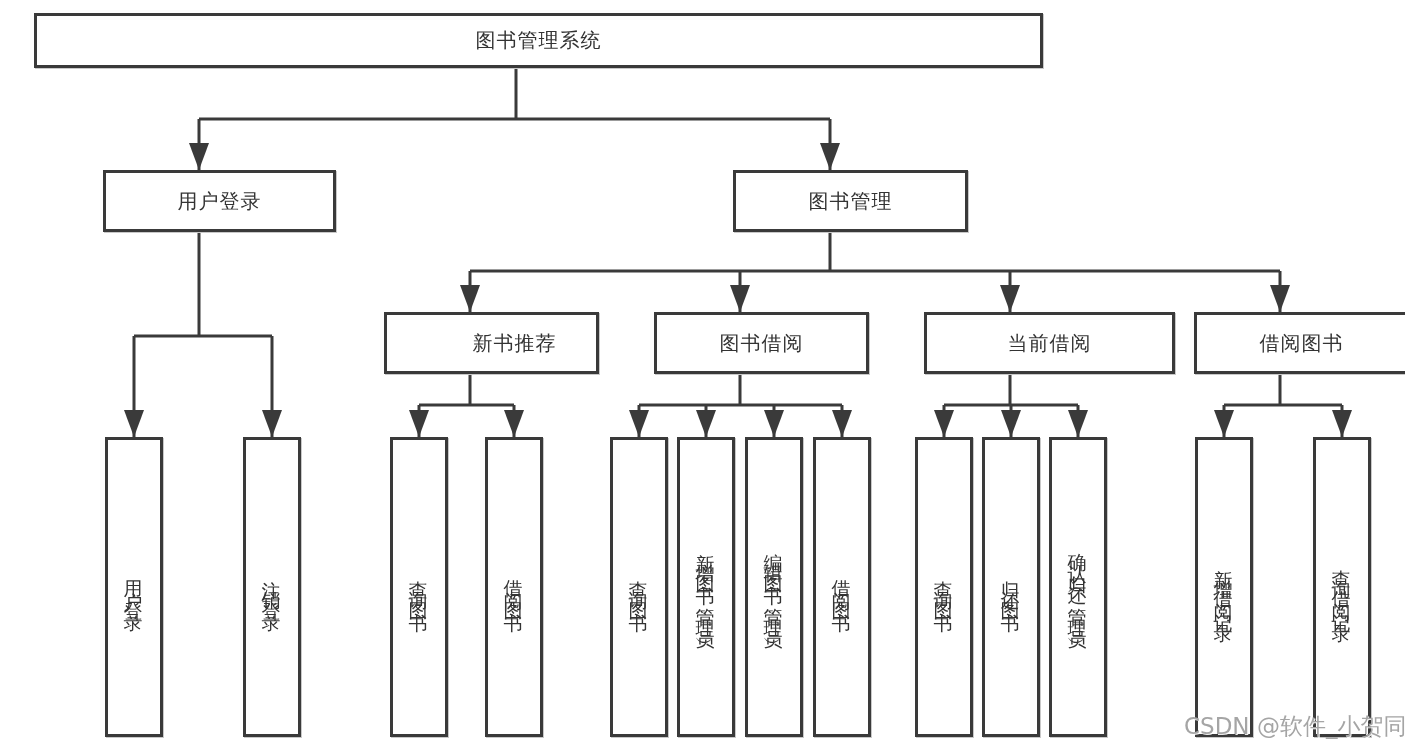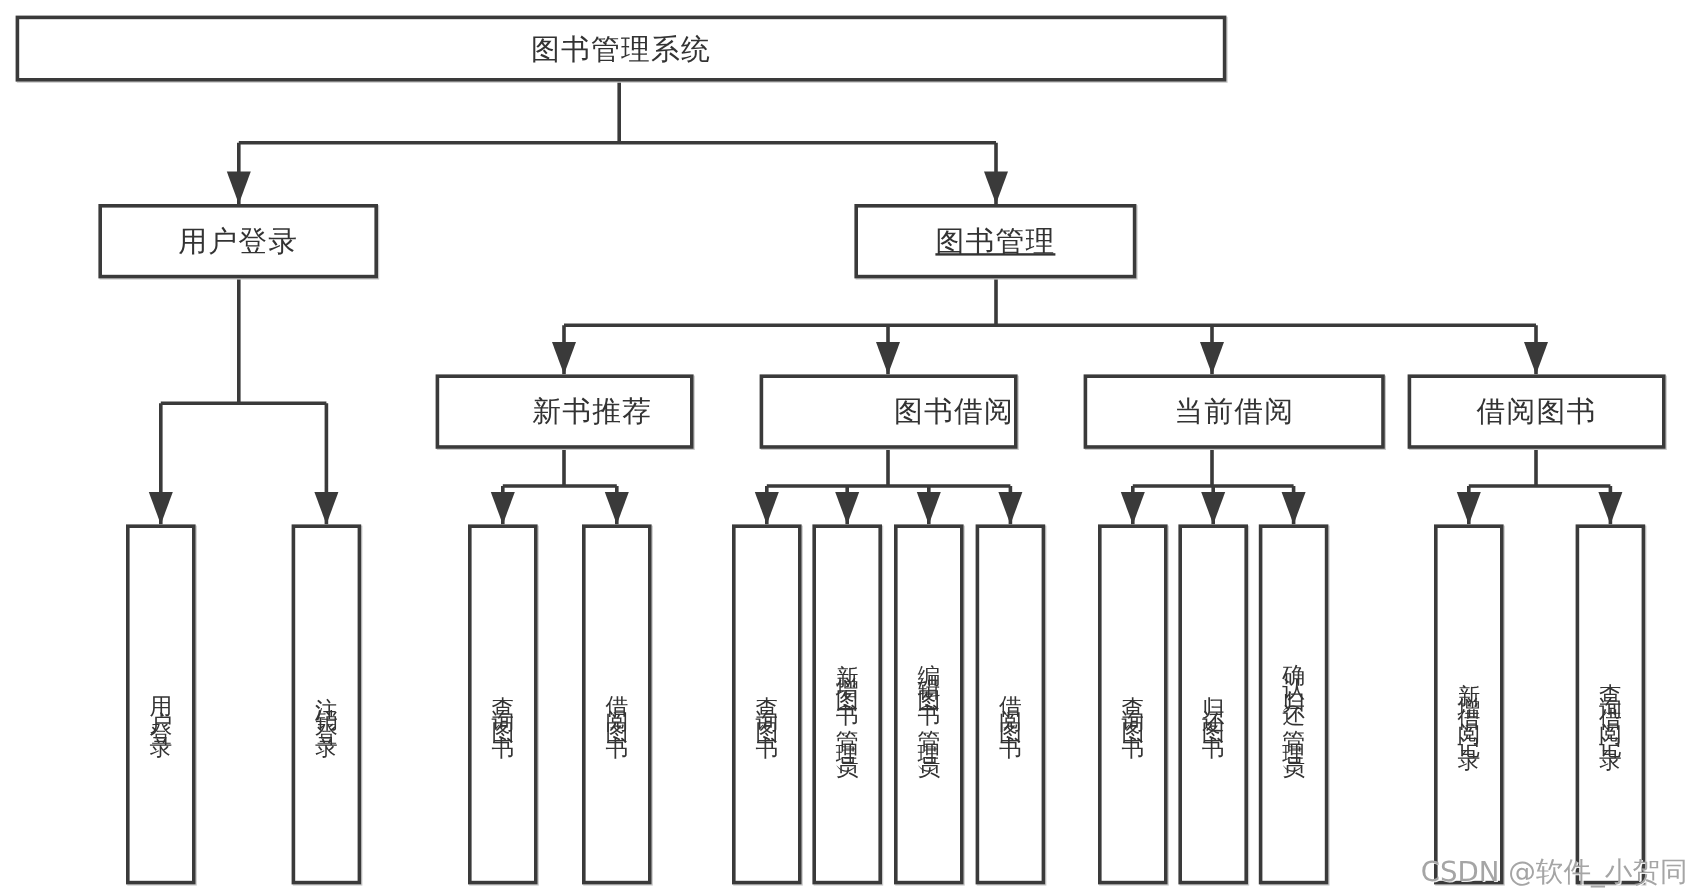--- a/index.html
+++ b/index.html
@@ -44,22 +44,23 @@
     background: #ffffff;
     border: 3px solid var(--node-border);
     color: var(--node-text);
     display: flex;
     align-items: center;
     justify-content: center;
     text-align: center;
     box-shadow: 1px 1px 0 #c9c9c9;
   }
   .node.h {
-    font-size: 24px;
+    font-size: 20px;
     letter-spacing: 1px;
+    margin-left: 21px;
   }
   .node.v {
     font-size: 19px;
     writing-mode: vertical-rl;
     text-orientation: mixed;
     letter-spacing: 11px;
   }
   .watermark {
     position: absolute;
     left: 1184px;
@@ -132,28 +133,28 @@
     <polygon class="arrow" points="1332,410 1352,410 1342,437"></polygon>
   </svg>
 
   <div class="node h" style="left:13px; top:13px; width:1009px; height:55px;">
     <span>图书管理系统</span>
   </div>
 
   <div class="node h" style="left:82px; top:170px; width:233px; height:62px;">
     <span>用户登录</span>
   </div>
-  <div class="node h" style="left:712px; top:170px; width:235px; height:62px;text-decoration:underline;">
+  <div class="node h" style="left:712px; top:170px; width:235px; height:62px;">
     <span>图书管理</span>
   </div>
 
   <div class="node h" style="left:363px; top:312px; width:215px; height:62px;padding-left:46px;">
     <span>新书推荐</span>
   </div>
-  <div class="node h" style="left:633px; top:312px; width:215px; height:62px;justify-content:flex-end;">
+  <div class="node h" style="left:633px; top:312px; width:215px; height:62px;">
     <span>图书借阅</span>
   </div>
   <div class="node h" style="left:903px; top:312px; width:251px; height:62px;">
     <span>当前借阅</span>
   </div>
   <div class="node h" style="left:1173px; top:312px; width:215px; height:62px;">
     <span>借阅图书</span>
   </div>
 
   <div class="node v" style="left:105px; top:437px; width:58px; height:300px;">

